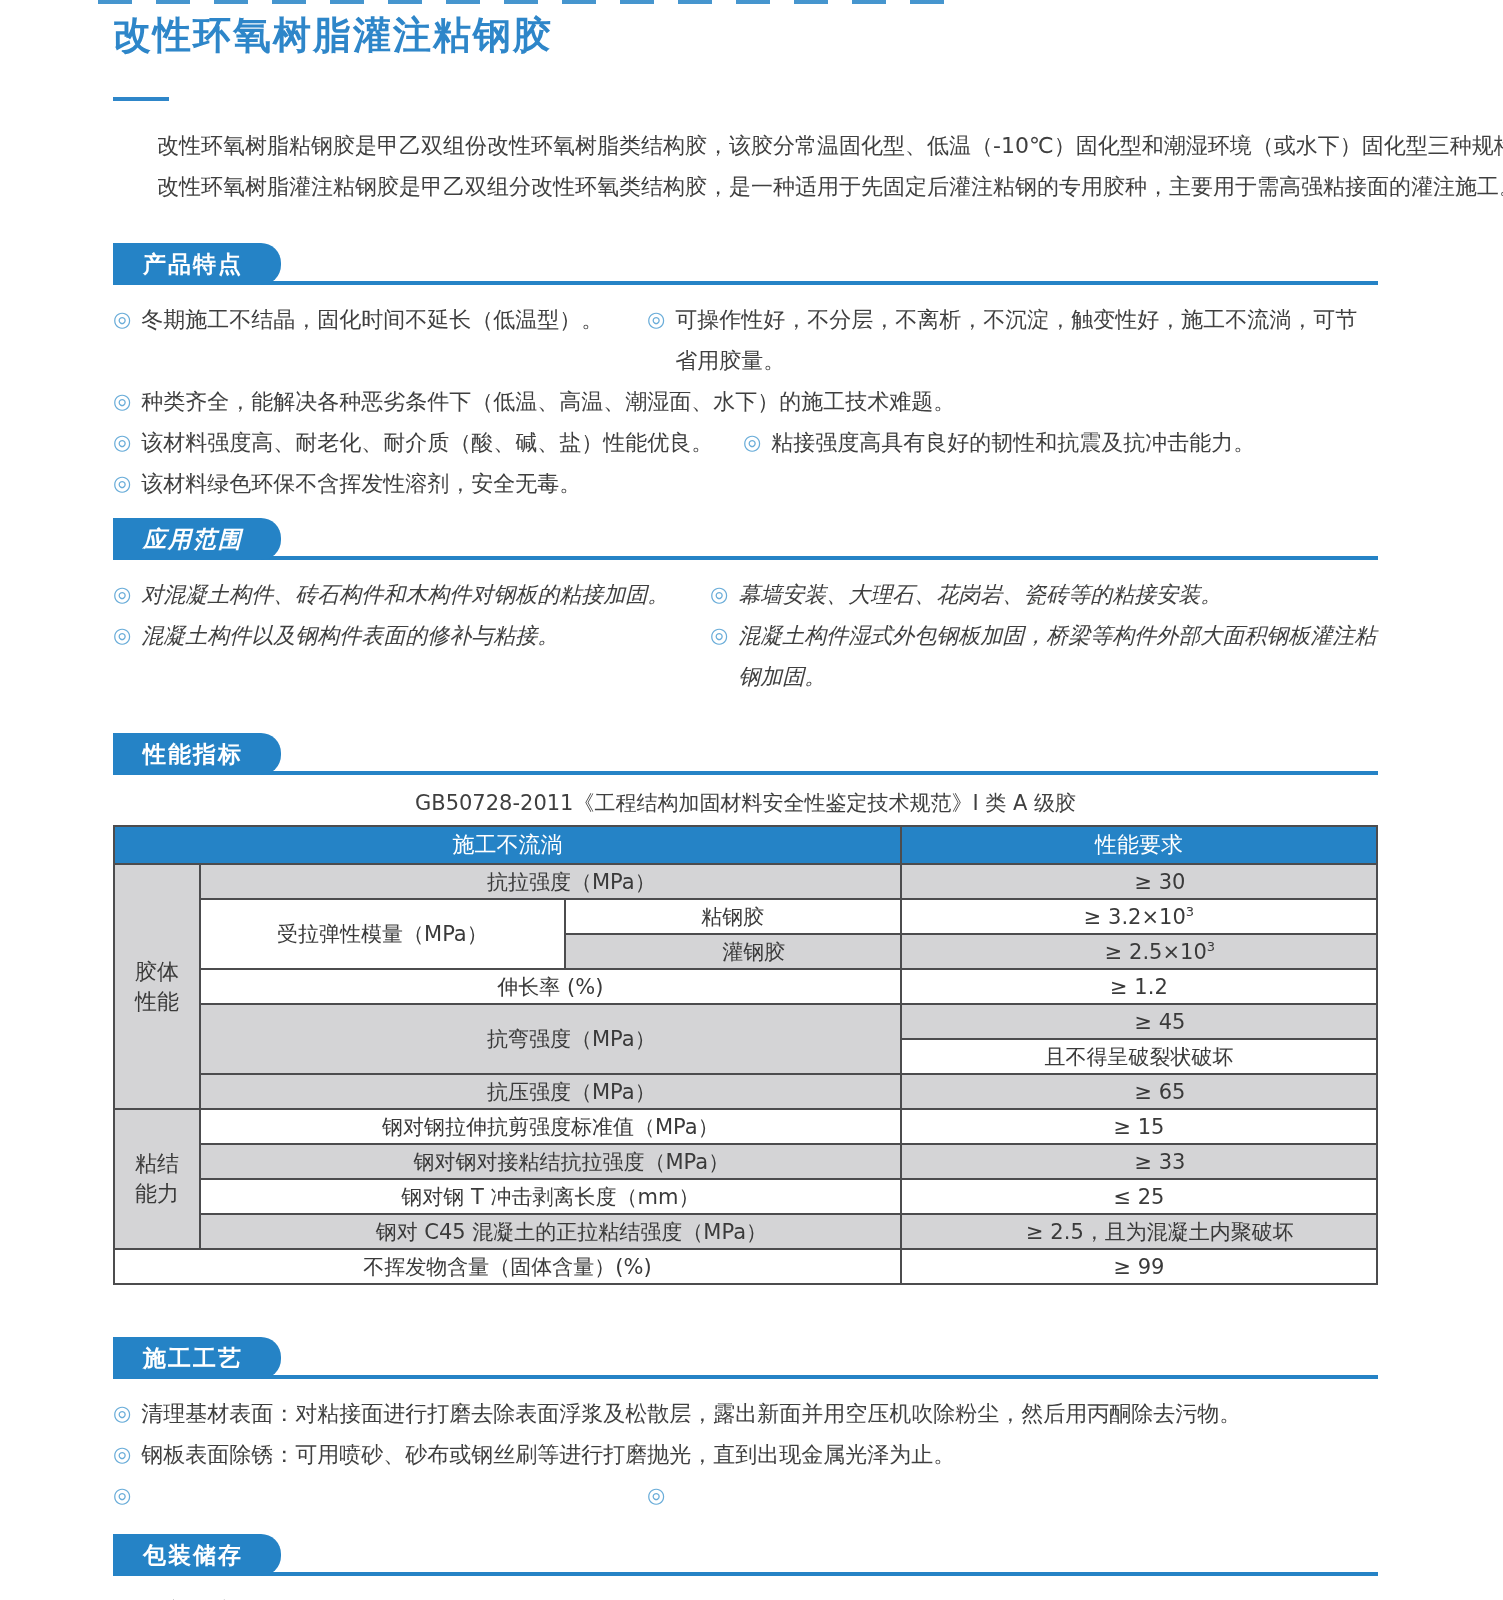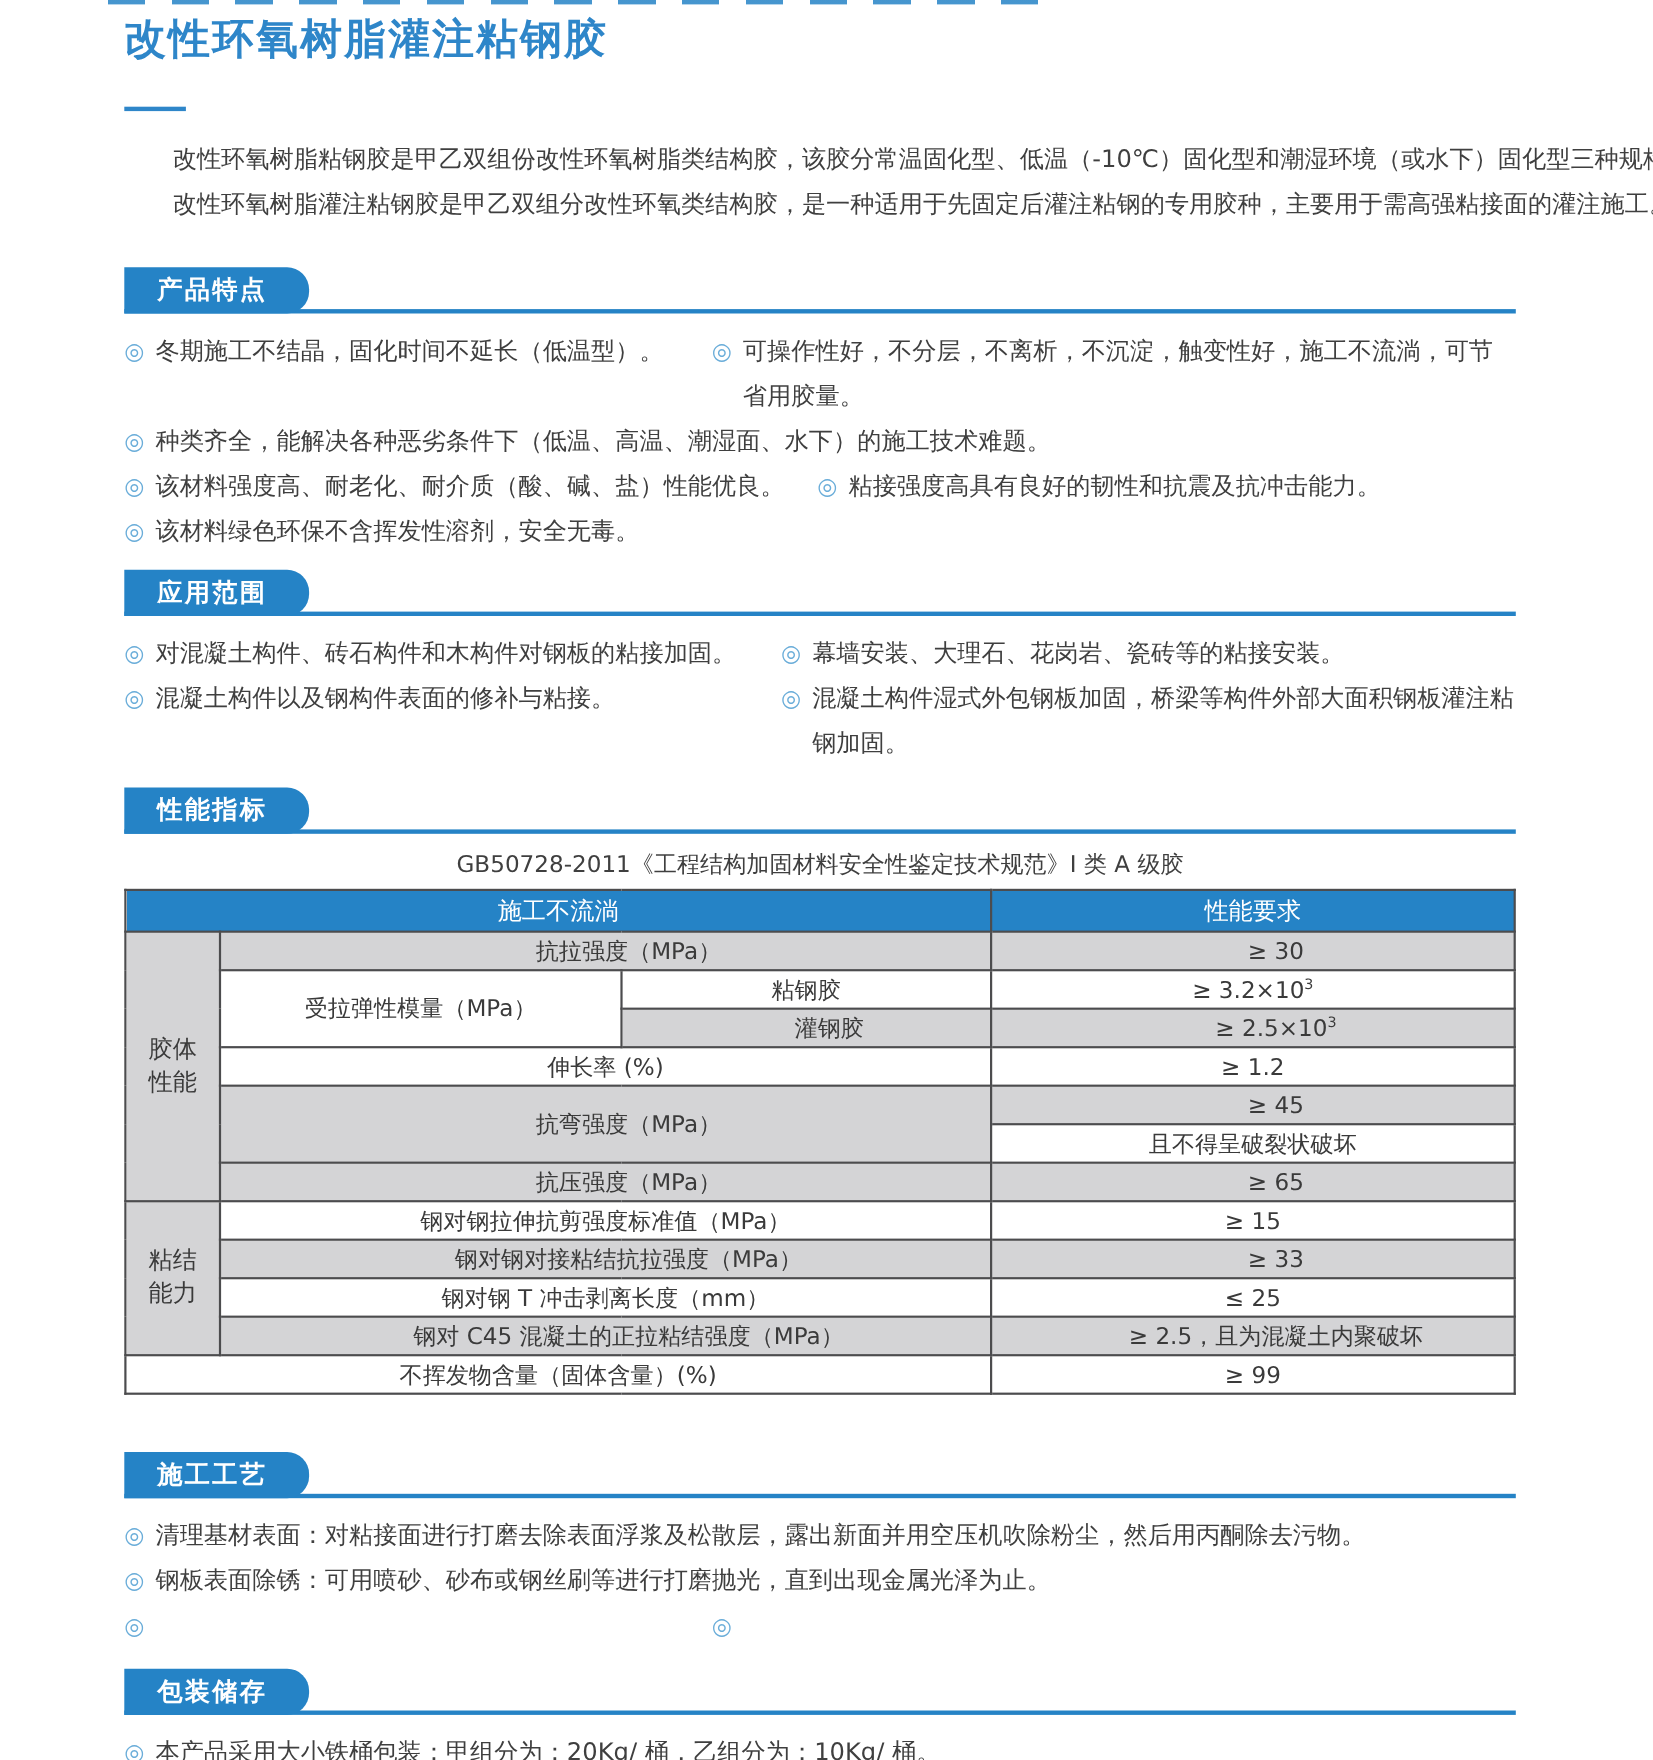--- a/index.html
+++ b/index.html
@@ -43,22 +43,22 @@
     padding:0 38px 0 30px;border-radius:0 20px 20px 0;
   }
   .rows{margin-top:14px;}
   .brow{display:flex;align-items:flex-start;}
   .cell{display:flex;font-size:22px;line-height:41px;color:var(--txt);}
   .bul{color:var(--bul);margin-right:10px;font-size:21px;}
   .lw-534{flex:0 0 534px;}
   .lw-597{flex:0 0 597px;}
   .lw-630{flex:0 0 630px;}
   .mt-features{margin-top:36px;}
-  .mt-apps{margin-top:14px;}
-  .mt-perf{margin-top:19px;}
+  .mt-apps{margin-top:14px;font-style:italic;}
+  .mt-perf{margin-top:36px;}
   .mt-process{margin-top:52px;}
   .mt-pack{margin-top:18px;}
   .caption{
     text-align:center;font-size:21px;color:var(--txt);margin-top:14px;line-height:28px;
   }
   table.perf{
     border-collapse:collapse;width:100%;table-layout:fixed;margin-top:8px;
   }
   table.perf col.c-group{width:6.8%;}
   table.perf col.c-name{width:28.9%;}

